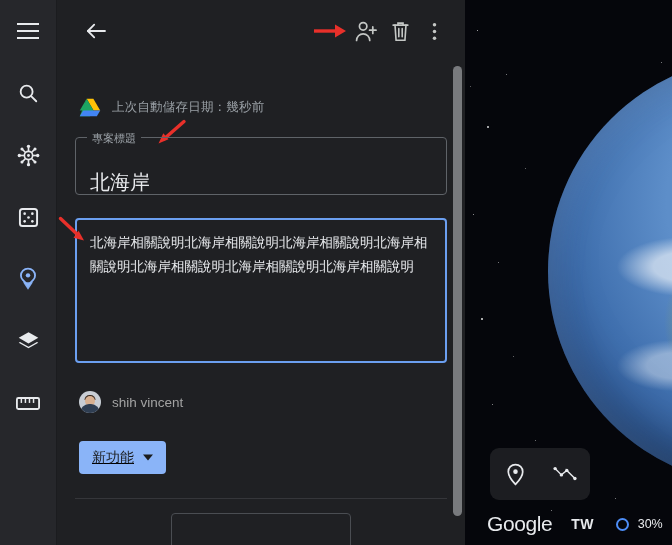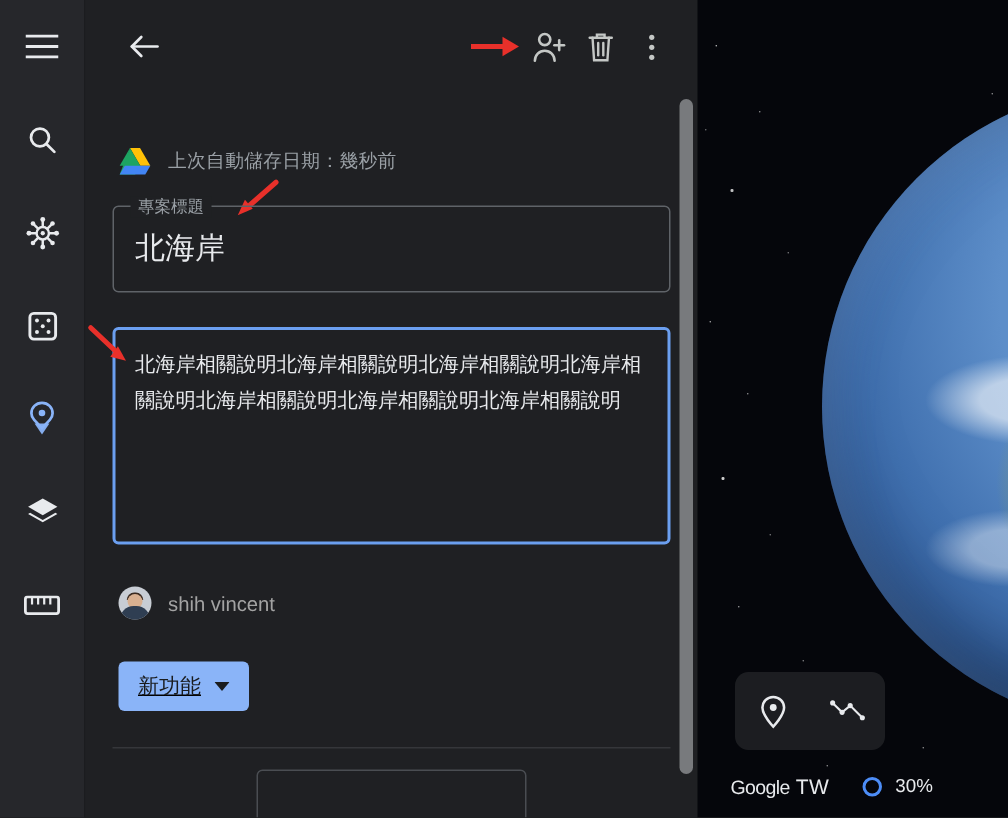--- a/index.html
+++ b/index.html
@@ -48,21 +48,21 @@
   }
 
   .drive-row{display:flex;align-items:center;margin-top:36px;margin-left:4px;}
   .drive-logo{margin-right:11px;flex:0 0 auto;}
   .drive-text{color:#9aa0a6;font-size:12.5px;letter-spacing:.2px;}
 
   
   .field-wrap{position:relative;margin-top:20px;}
   .outlined-field{
     position:relative;border:1px solid #5f6368;border-radius:4px;
-    height:58px;box-sizing:border-box;padding:0 14px;display:flex;align-items:center;
+    height:58px;box-sizing:border-box;padding:0 14px;display:flex;align-items:flex-end;
   }
   .field-legend{
     position:absolute;top:-7px;left:11px;background:#1f2023;padding:0 5px;
     color:#9aa0a6;font-size:11px;line-height:14px;
   }
   .field-value{color:#e8eaed;font-size:20px;line-height:24px;}
 
   
   .desc-box{
     margin-top:23px;border:2px solid #6b9ff0;border-radius:4px;
@@ -151,22 +151,22 @@
     position:absolute;left:25px;bottom:45px;width:100px;height:52px;
     background:rgba(32,33,36,.88);border-radius:9px;
     display:flex;align-items:center;justify-content:space-around;
   }
   .map-ctrl-btn{width:34px;height:34px;display:flex;align-items:center;justify-content:center;cursor:pointer;}
 
   .bottom-strip{
     position:absolute;left:0;right:0;bottom:8px;height:26px;
     display:flex;align-items:center;padding-left:22px;
   }
-  .g-logo{font-size:13px;color:#e8eaed;letter-spacing:-.4px;font-family:"Liberation Sans",sans-serif;}
-  .g-tw{font-size:14px;color:#e8eaed;margin-left:4px;font-weight:normal;letter-spacing:.3px;}
+  .g-logo{font-size:21px;color:#e8eaed;letter-spacing:-.4px;font-family:"Liberation Sans",sans-serif;}
+  .g-tw{font-size:14px;color:#e8eaed;margin-left:19px;font-weight:bold;letter-spacing:.3px;}
   .load-ring{
     width:13px;height:13px;border-radius:50%;border:2.6px solid #4d8df7;
     margin-left:22px;box-sizing:border-box;
   }
   .pct{color:#e8eaed;font-size:12.5px;margin-left:9px;}
 </style>
 </head>
 <body>
 
 <div class="app">

